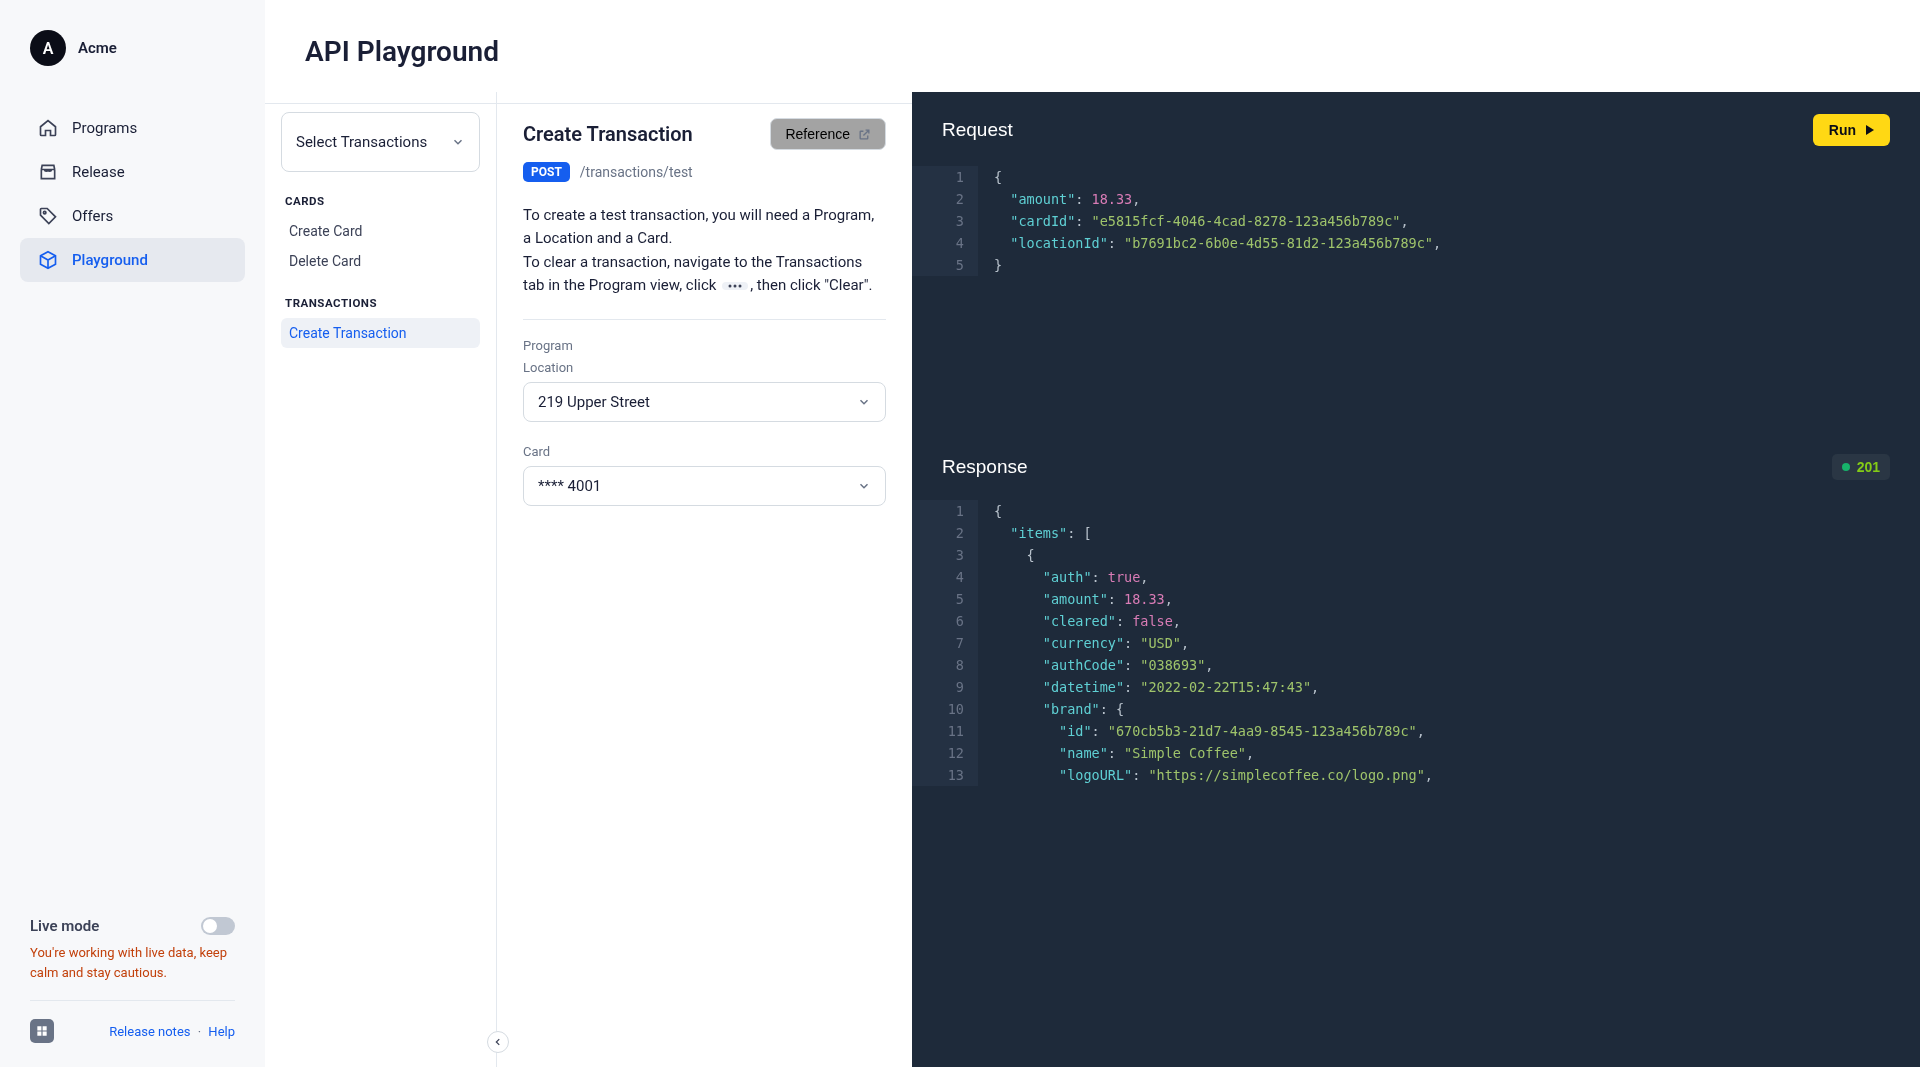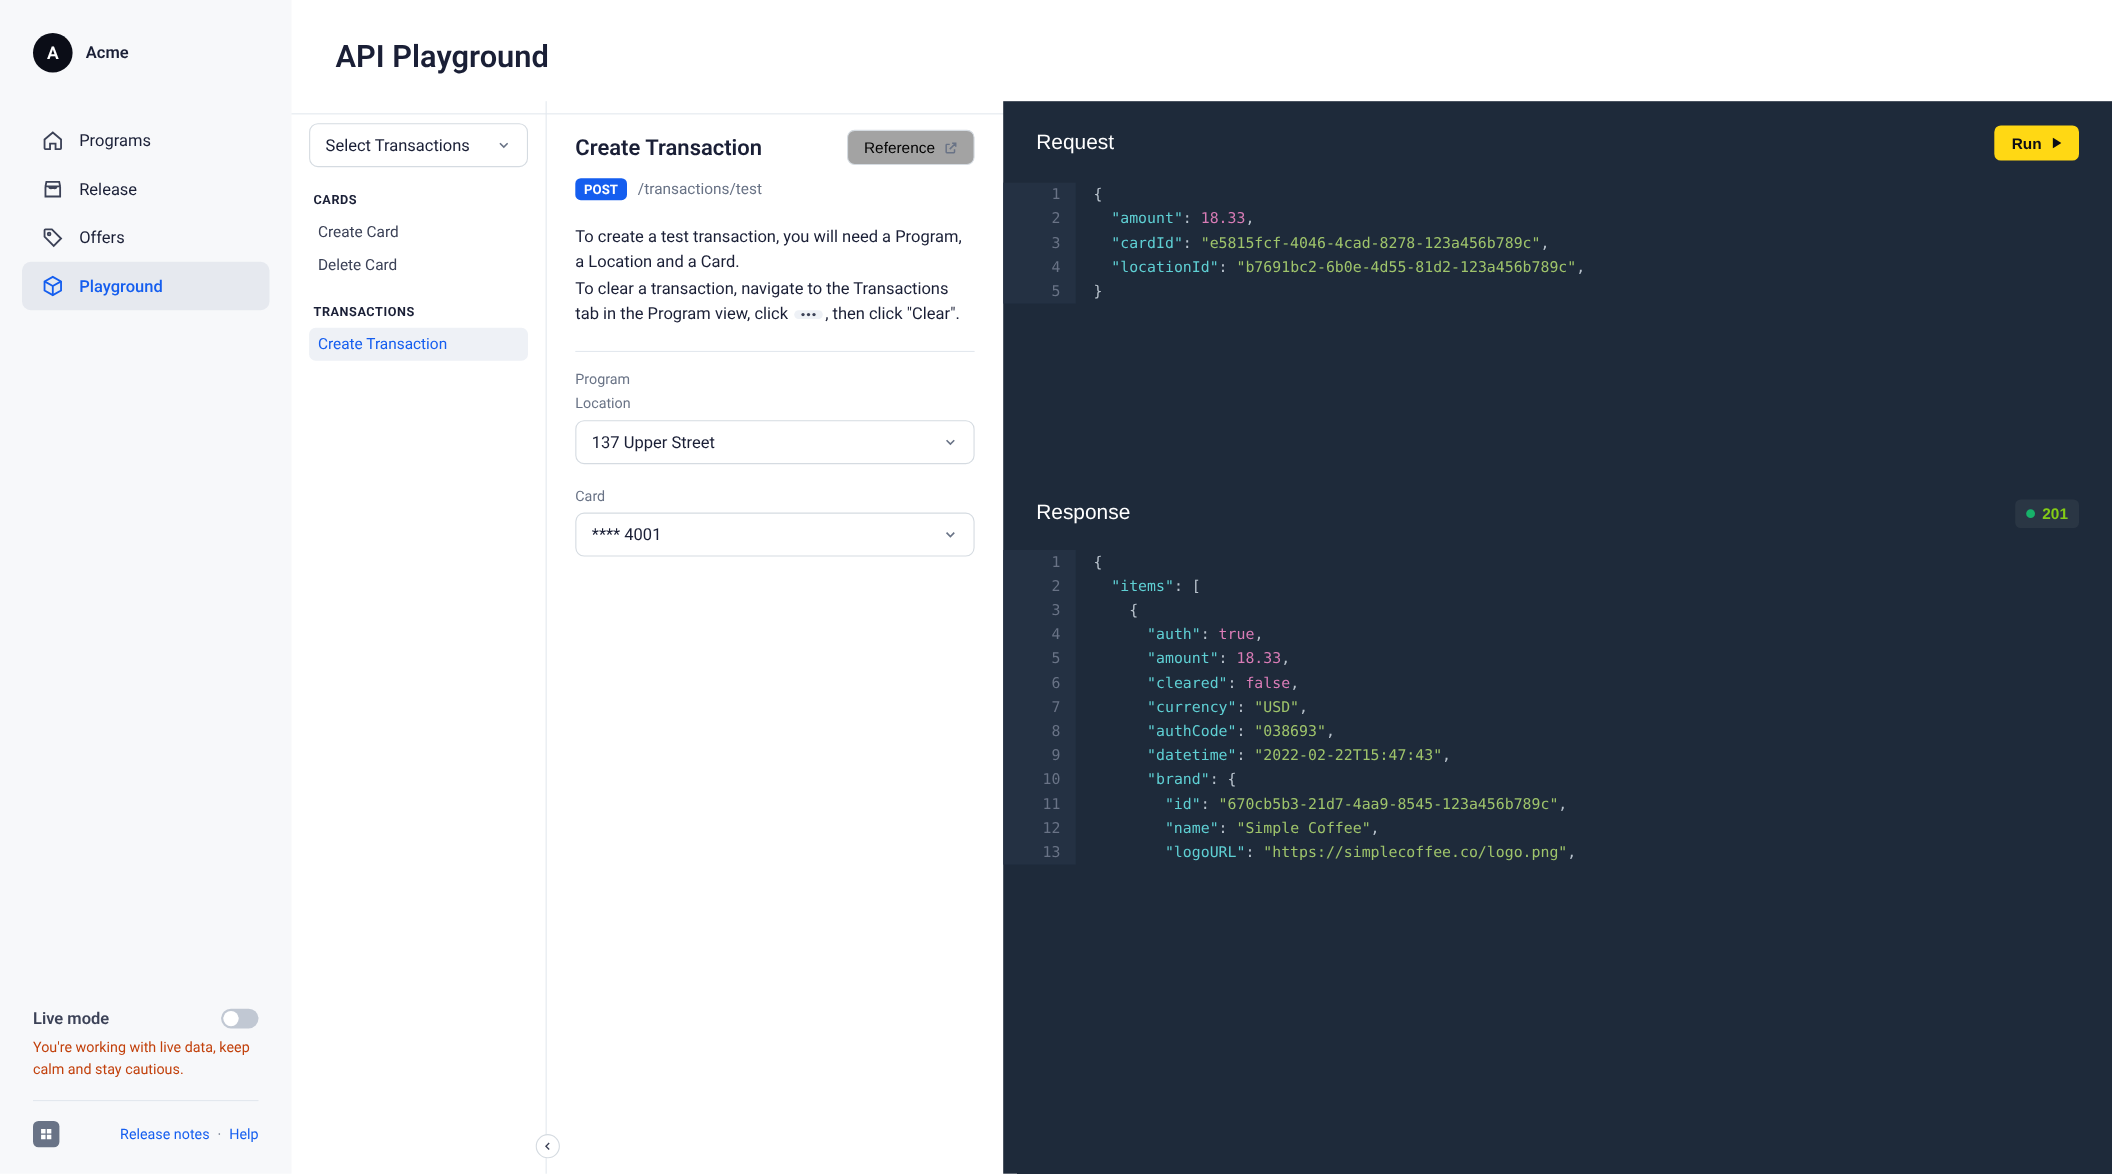--- a/index.html
+++ b/index.html
@@ -29,21 +29,21 @@
     .footer-links { margin-left: auto; font-size: 13px; }
     .footer-links a { color: #155eef; text-decoration: none; }
     .footer-dot { color: #697386; margin: 0 4px; }
     
     
     .main-header { position: absolute; left: 265px; top: 0; right: 460px; height: 104px; display: flex; align-items: center; padding-left: 40px; border-bottom: 1px solid #e3e8ee; }
     .page-title { font-size: 28px; font-weight: 600; }
     
     
     .secondary { position: absolute; left: 265px; top: 92px; width: 232px; bottom: 0; border-right: 1px solid #e3e8ee; padding: 20px 16px; }
-    .select-box { display: flex; align-items: center; justify-content: space-between; border: 1px solid #d5dbe1; border-radius: 8px; padding: 10px 14px; font-size: 15px; cursor: pointer; margin-bottom: 22px; }
+    .select-box { display: flex; align-items: center; justify-content: space-between; border: 1px solid #d5dbe1; border-radius: 8px; padding: 20px 14px; font-size: 15px; cursor: pointer; margin-bottom: 22px; }
     .section-label { font-weight: 700; font-size: 11.5px; letter-spacing: 0.5px; color: #1a1f36; margin: 0 0 8px 4px; }
     .section-item { padding: 7px 8px; border-radius: 6px; font-size: 14px; color: #3c4257; cursor: pointer; }
     .section-item.active { background: #eef1f6; color: #155eef; }
     .section-gap { height: 20px; }
     
     
     .content { position: absolute; left: 497px; top: 92px; width: 415px; bottom: 0; padding: 26px 0 0 26px; }
     .content-inner { padding-right: 26px; }
     .content-header { display: flex; justify-content: space-between; align-items: center; }
     .content-title { font-size: 20px; font-weight: 600; }
@@ -186,21 +186,21 @@
             <circle cx="12" cy="2" r="1.5"></circle>
           </svg>
         </span><span>, then click "Clear".</span>
   </p>
   <hr class="hr">
 
   <div class="form-label">Program</div>
 
   <div class="form-label">Location</div>
   <div class="select-field">
-    <span>137 Upper Street</span>
+    <span>219 Upper Street</span>
     <svg class="chevron-icon" viewBox="0 0 24 24" fill="none" stroke="currentColor" stroke-width="2.5">
           <path d="M6 9l6 6 6-6"></path>
         </svg>
   </div>
 
   <div class="form-label">Card</div>
   <div class="select-field">
     <span>**** 4001</span>
     <svg class="chevron-icon" viewBox="0 0 24 24" fill="none" stroke="currentColor" stroke-width="2.5">
           <path d="M6 9l6 6 6-6"></path>

